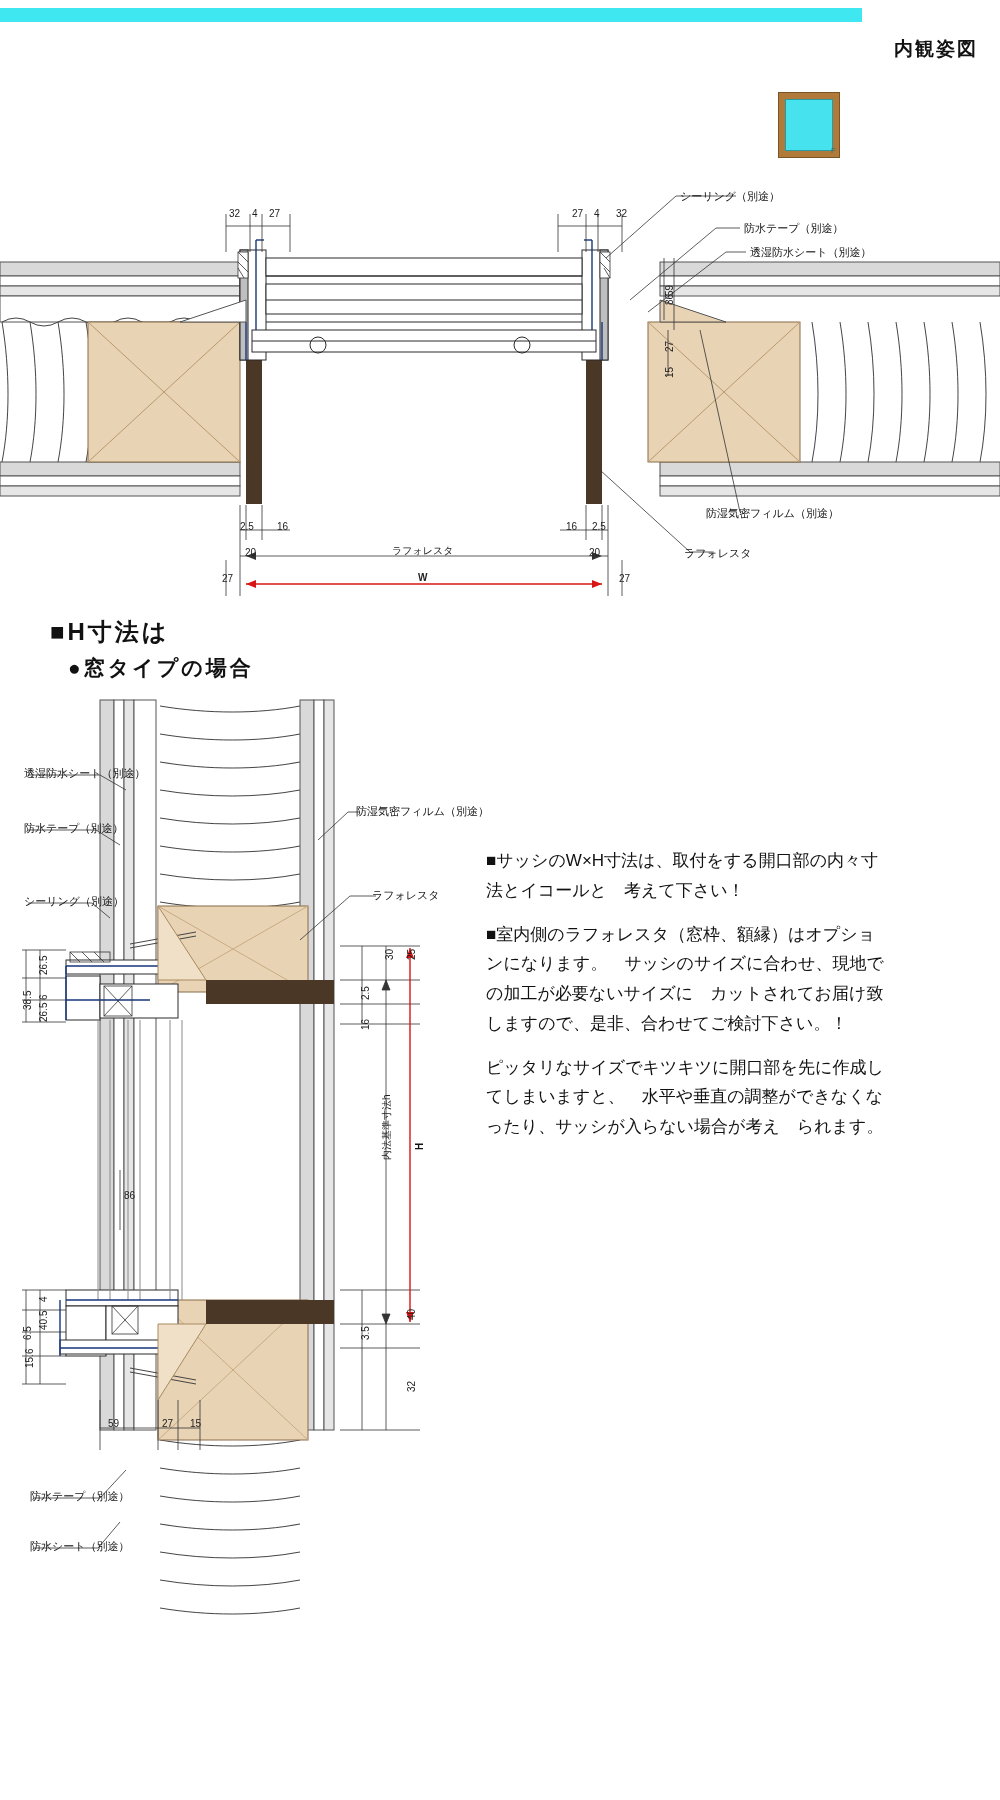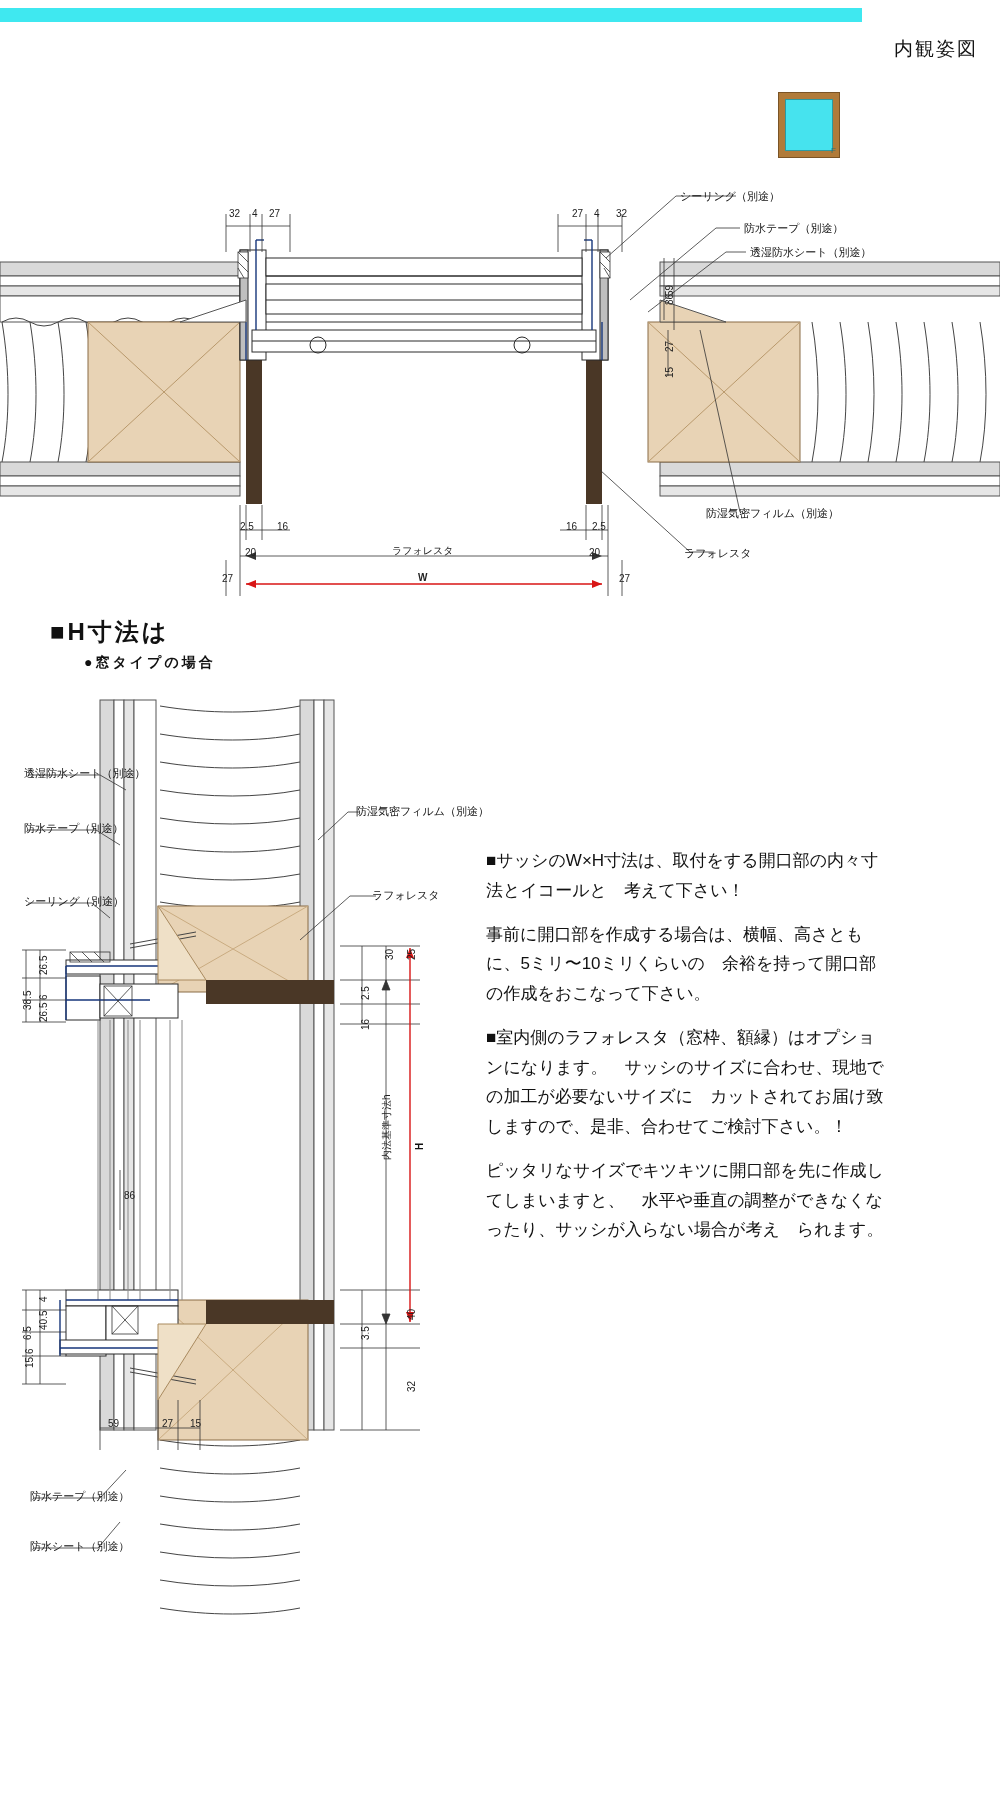--- a/index.html
+++ b/index.html
@@ -3,33 +3,33 @@
 <meta charset="utf-8">
 <style>
   html,body{margin:0;padding:0;background:#ffffff;}
   body{
     width:1000px;height:1800px;position:relative;overflow:hidden;
     font-family:"Liberation Sans","DejaVu Sans",sans-serif;
     color:#111;
   }
   .abs{position:absolute;}
   .cyanbar{left:0;top:8px;width:862px;height:14px;background:#3fe8f0;}
-  .title-ja{right:22px;top:36px;font-size:19px;font-weight:normal;letter-spacing:2px;}
+  .title-ja{right:22px;top:36px;font-size:19px;font-weight:bold;letter-spacing:2px;}
 
   
   .thumb{left:778px;top:92px;width:62px;height:66px;background:#b07b3a;border:1px solid #7a5426;box-sizing:border-box;}
   .thumb-inner{position:absolute;left:6px;top:6px;right:6px;bottom:6px;background:#46e3ee;border:1px solid #2a9aa2;box-sizing:border-box;}
   .thumb-f{position:absolute;right:3px;bottom:2px;font-size:8px;color:#2b6f74;}
   .dim{position:absolute;font-size:10px;color:#222;white-space:nowrap;}
   .dimv{position:absolute;font-size:10px;color:#222;white-space:nowrap;transform:rotate(-90deg);transform-origin:left top;}
   .lbl{position:absolute;font-size:11px;color:#111;white-space:nowrap;}
 
   
   .h-fix{left:50px;top:616px;font-size:24px;font-weight:bold;letter-spacing:3px;}
-  .h-type{left:84px;top:654px;font-size:14px;font-weight:bold;letter-spacing:3px;}
+  .h-type{left:68px;top:654px;font-size:21px;font-weight:bold;letter-spacing:3px;}
 
   
   .notes{position:absolute;left:486px;top:846px;width:400px;font-size:17px;line-height:1.75;color:#111;}
   .notes p{margin:0 0 14px 0;}
   svg{position:absolute;left:0;top:0;overflow:visible;}
 </style>
 </head>
 <body>
 
 <div class="abs cyanbar"></div>
@@ -431,16 +431,15 @@
 
 <div class="dimv" style="left:380px;top:1160px;">内法基準寸法h</div>
 <div class="dimv" style="left:414px;top:1150px;font-weight:bold;color:#111;">H</div>
 
 <div class="dim" style="left:108px;top:1418px;">59</div>
 <div class="dim" style="left:162px;top:1418px;">27</div>
 <div class="dim" style="left:190px;top:1418px;">15</div>
 
 <div class="notes">
   <p>■サッシのW×H寸法は、取付をする開口部の内々寸法とイコールと　考えて下さい！</p>
-  <p>事前に開口部を作成する場合は、横幅、高さともに、5ミリ〜10ミリくらいの　余裕を持って開口部の作成をおこなって下さい。</p>
   <p>■室内側のラフォレスタ（窓枠、額縁）はオプションになります。　サッシのサイズに合わせ、現地での加工が必要ないサイズに　カットされてお届け致しますので、是非、合わせてご検討下さい。！</p>
   <p>ピッタリなサイズでキツキツに開口部を先に作成してしまいますと、　水平や垂直の調整ができなくなったり、サッシが入らない場合が考え　られます。</p>
 </div>
 
 </body></html>

